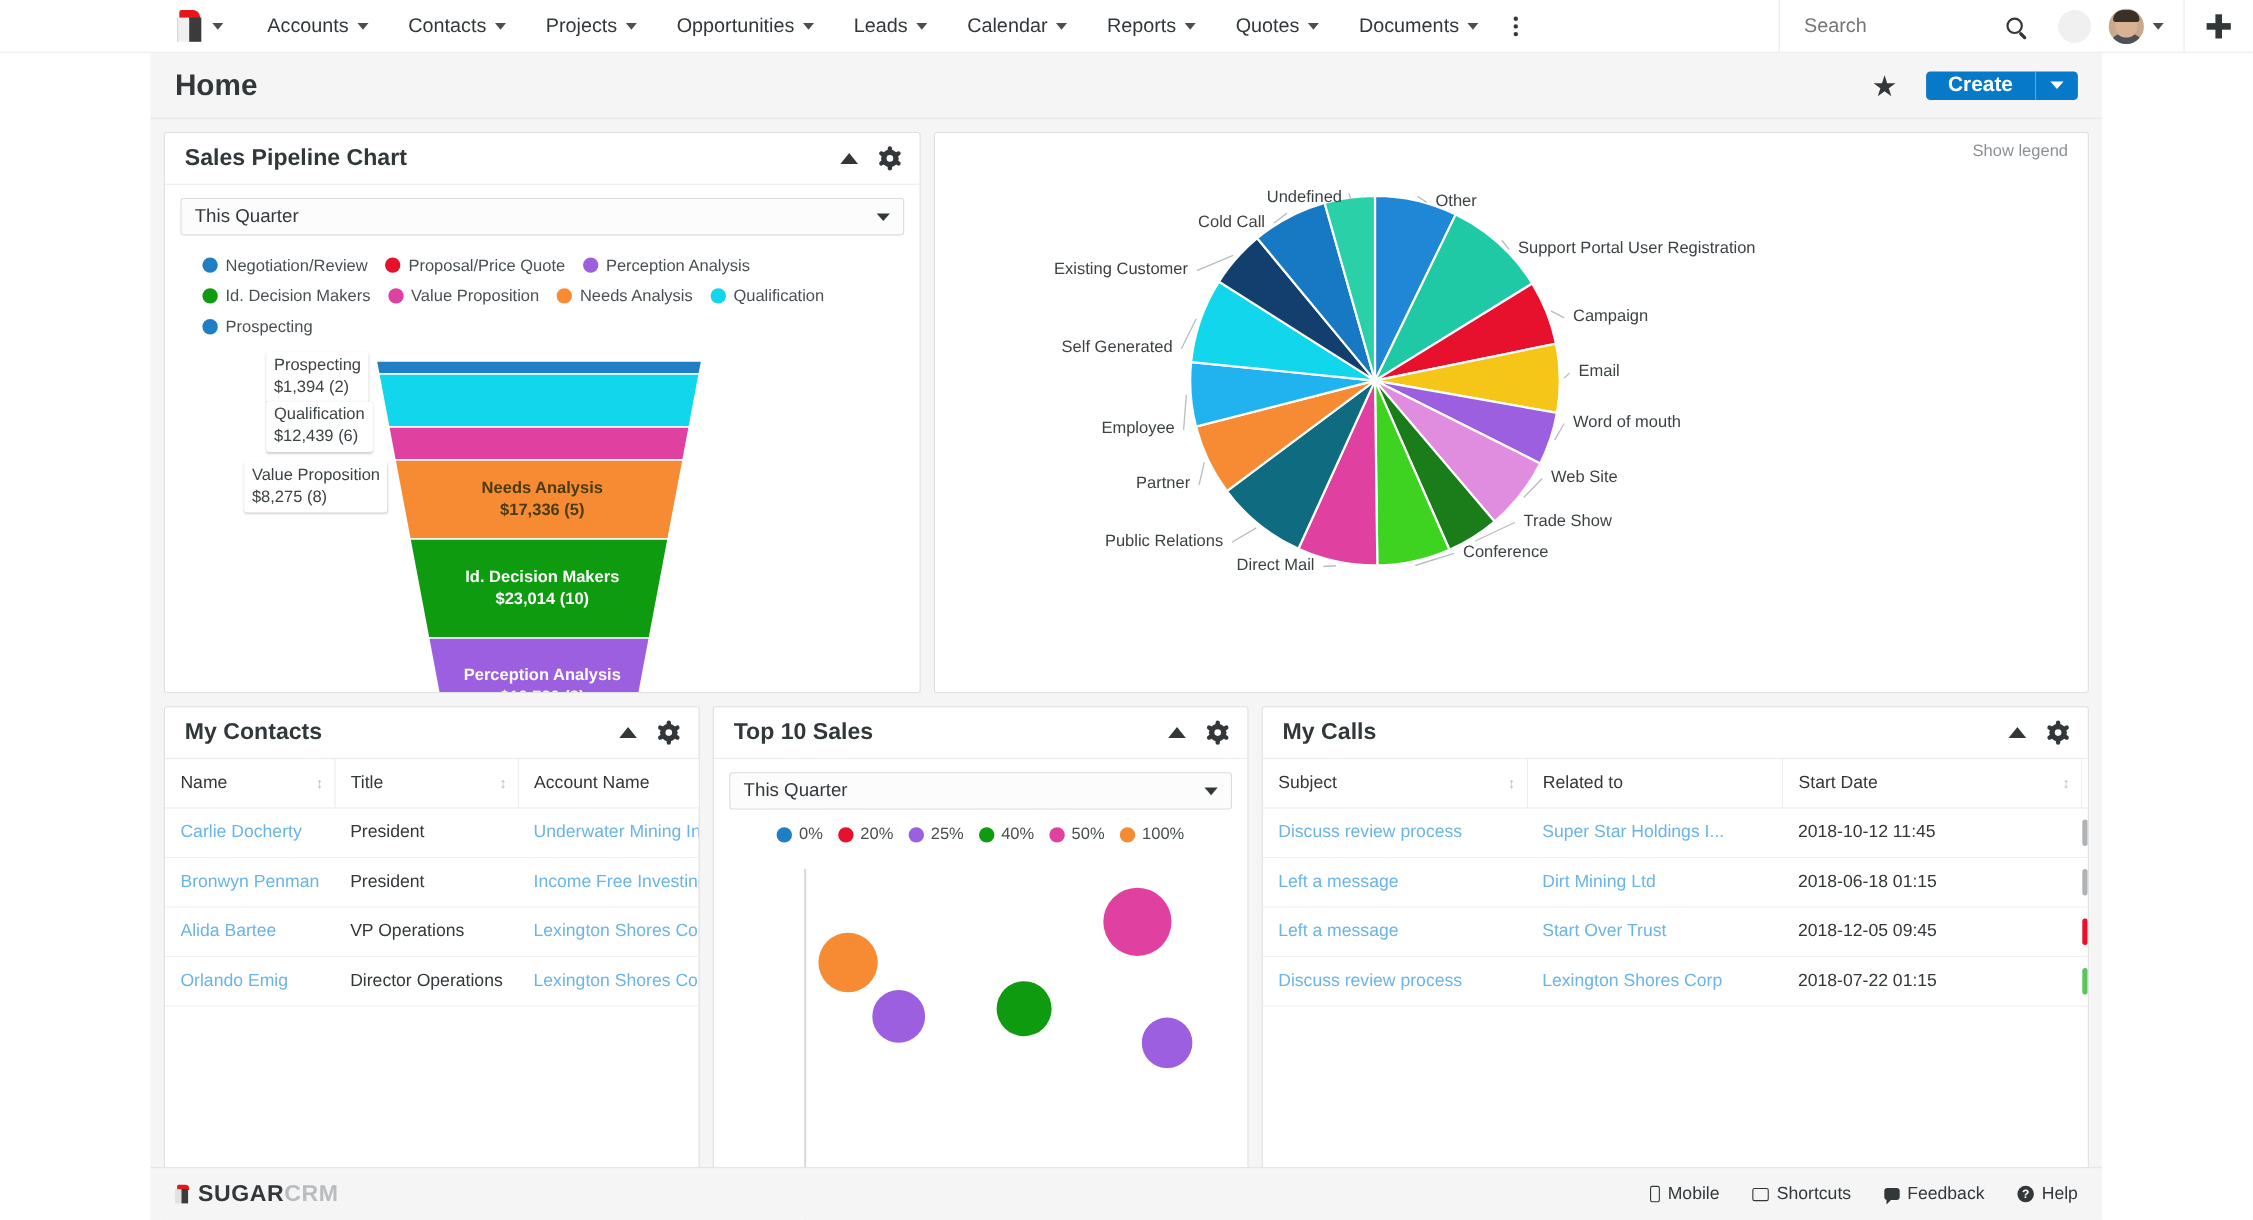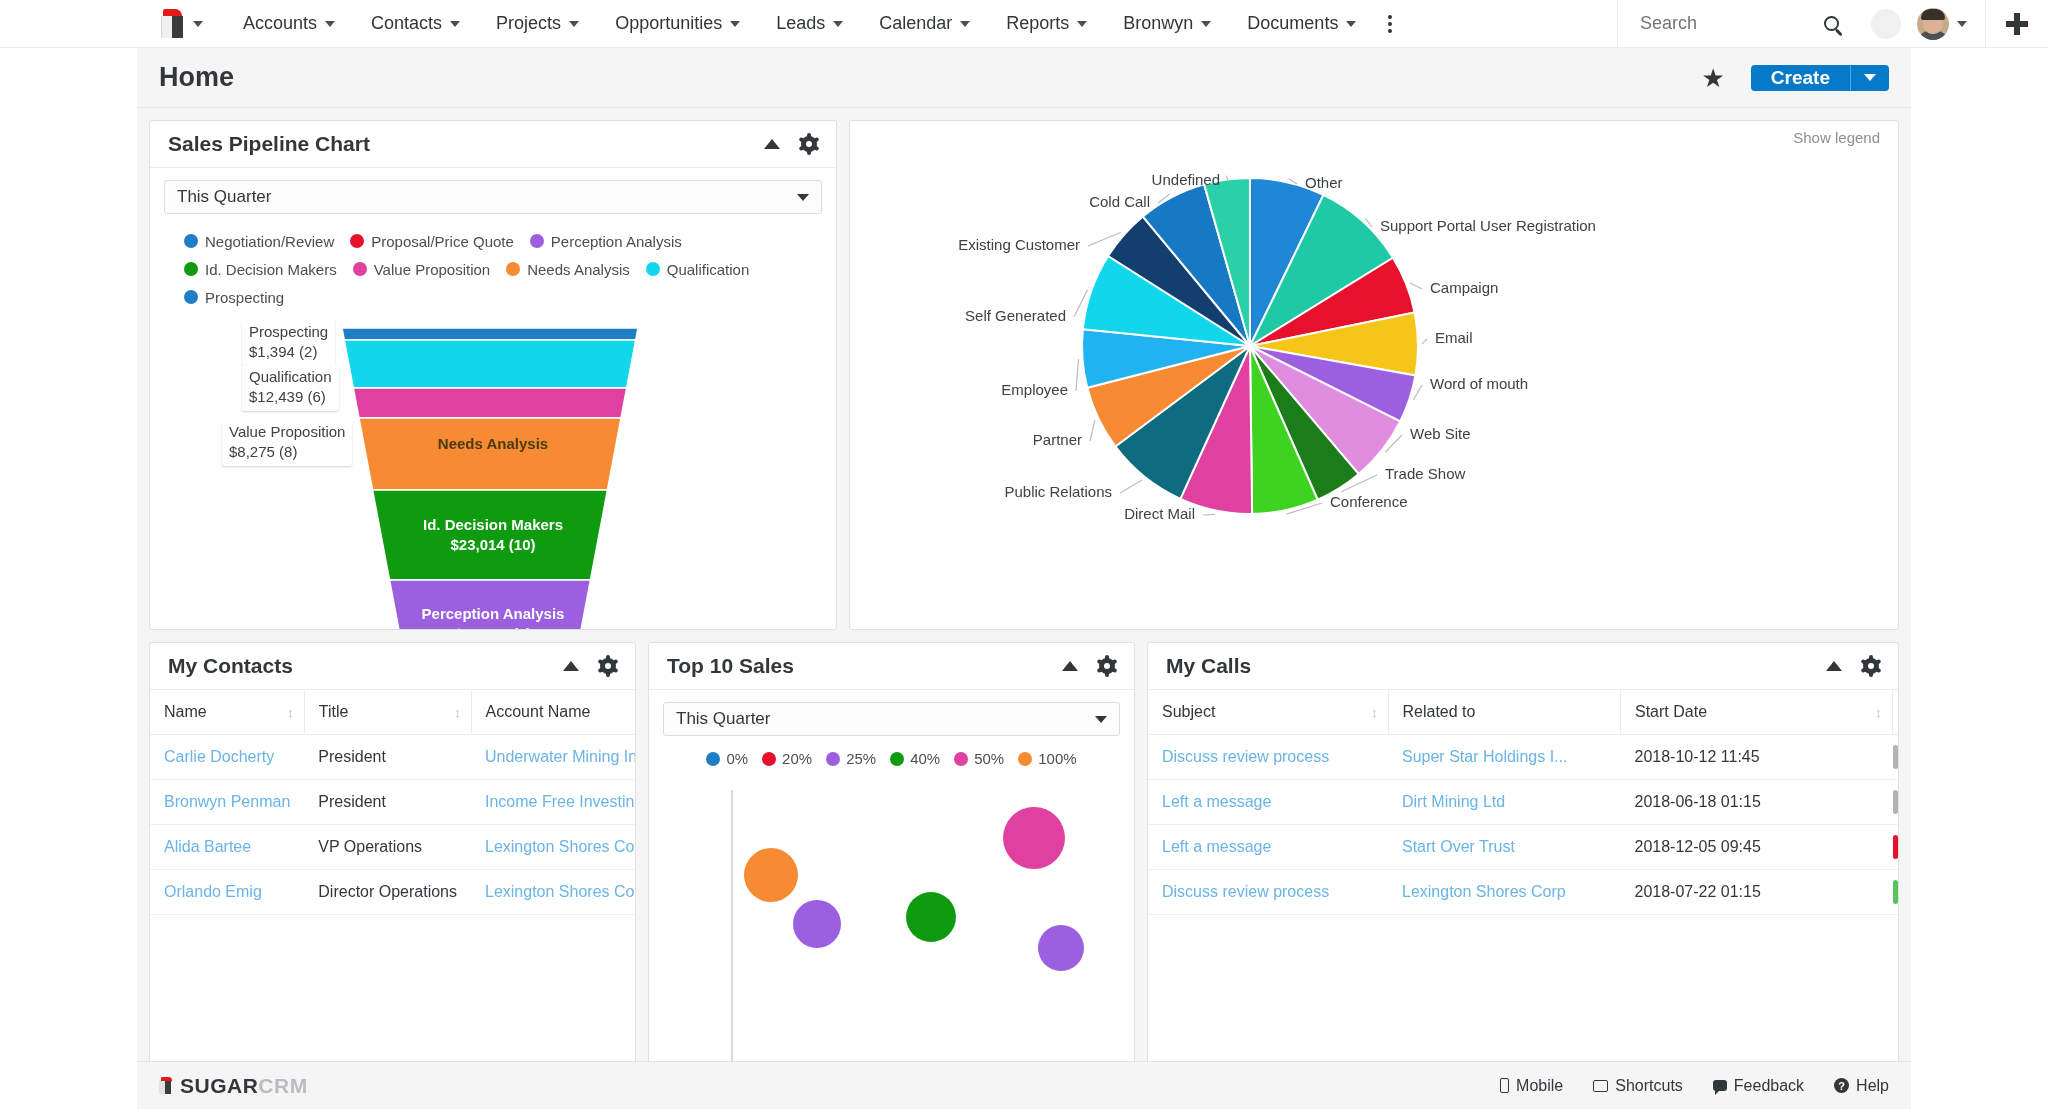--- a/index.html
+++ b/index.html
@@ -212,21 +212,21 @@
         </div>
         <div class="nav-item">
           <span>Calendar</span>
           <span class="caret"></span>
         </div>
         <div class="nav-item">
           <span>Reports</span>
           <span class="caret"></span>
         </div>
         <div class="nav-item">
-          <span>Bronwyn</span>
+          <span>Quotes</span>
           <span class="caret"></span>
         </div>
         <div class="nav-item">
           <span>Documents</span>
           <span class="caret"></span>
         </div>
       </div>
     <div class="nav-more">
       <i></i>
         <i></i>
@@ -327,20 +327,21 @@
               <polygon points="194.26415094339623,30 485.7358490566038,30 476.6792452830189,78 203.32075471698113,78" fill="#12d6ec" stroke="#ffffff" stroke-width="1.5"></polygon>
               <polygon points="203.32075471698113,78 476.6792452830189,78 471.0188679245283,108 208.9811320754717,108" fill="#e040a0" stroke="#ffffff" stroke-width="1.5"></polygon>
               <polygon points="208.9811320754717,108 471.0188679245283,108 457.433962264151,180 222.56603773584905,180" fill="#f68b33" stroke="#ffffff" stroke-width="1.5"></polygon>
               <polygon points="222.56603773584905,180 457.433962264151,180 440.45283018867923,270 239.54716981132077,270" fill="#0f9b0f" stroke="#ffffff" stroke-width="1.5"></polygon>
               <polygon points="239.54716981132077,270 440.45283018867923,270 423.8490566037736,358 256.1509433962264,358" fill="#9b5fe0" stroke="#ffffff" stroke-width="1.5"></polygon>
               <polygon points="256.1509433962264,358 423.8490566037736,358 416.3018867924528,398 263.6981132075472,398" fill="#e8112d" stroke="#ffffff" stroke-width="1.5"></polygon>
               <polygon points="263.6981132075472,398 416.3018867924528,398 408,442 272,442" fill="#1f7ec4" stroke="#ffffff" stroke-width="1.5"></polygon>
             </svg>
             <div class="fseg-text" style="top: 124px; color: rgb(74, 58, 16);">
               <div>Needs Analysis</div>
+              <div>$17,336 (5)</div>
             </div>
             <div class="fseg-text" style="top: 205px; color: rgb(255, 255, 255);">
               <div>Id. Decision Makers</div>
               <div>$23,014 (10)</div>
             </div>
             <div class="fseg-text" style="top: 294px; color: rgb(255, 255, 255);">
               <div>Perception Analysis</div>
               <div>$19,720 (8)</div>
             </div>
             <div class="flabel" style="left: 92px; top: 10px;">

